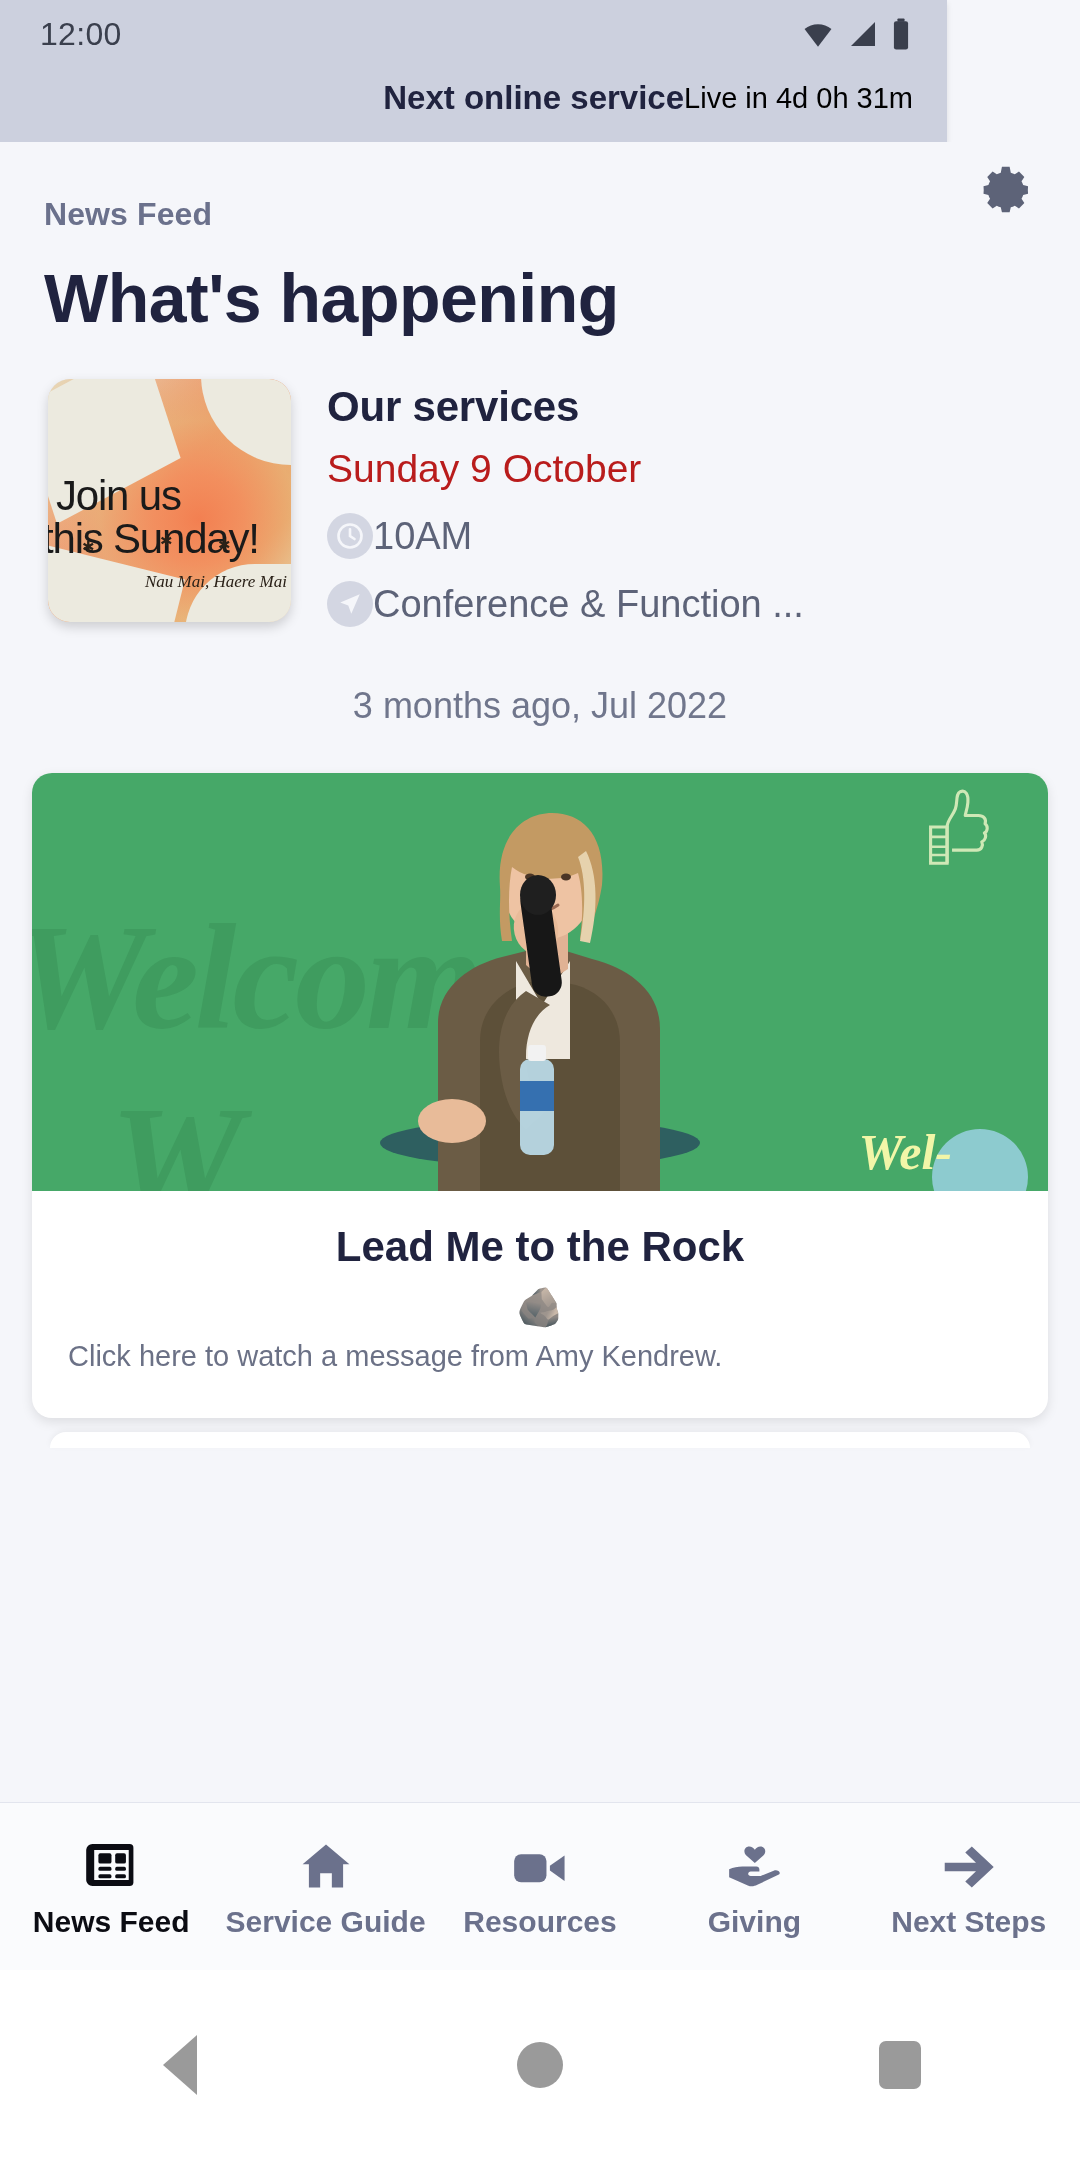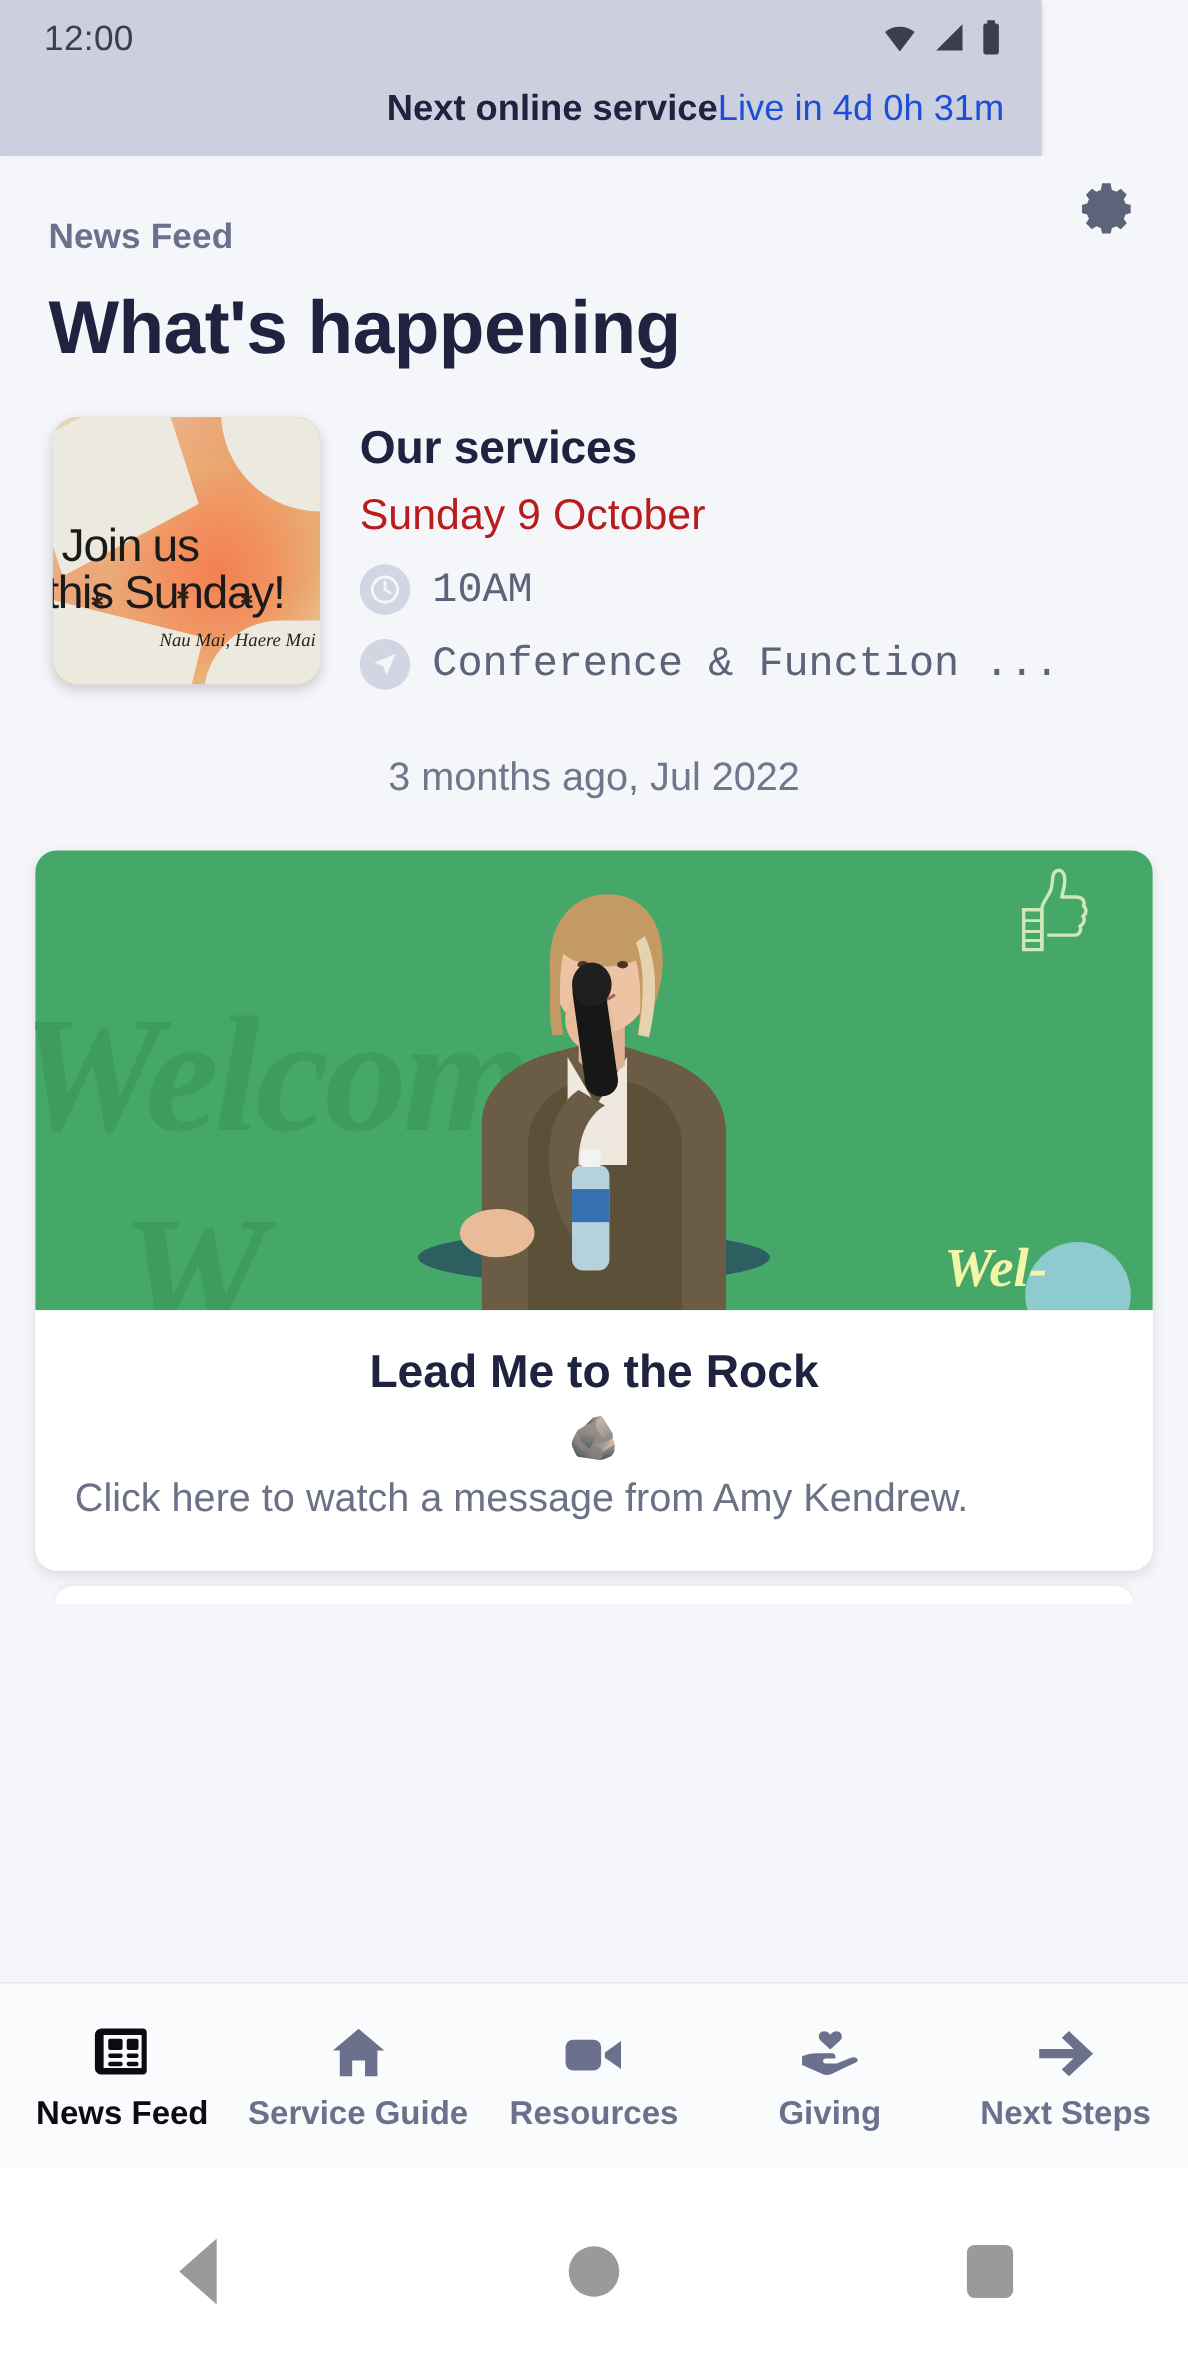--- a/index.html
+++ b/index.html
@@ -21,21 +21,21 @@
     display:flex; align-items:center; justify-content:space-between;
     padding:6px 36px 0 40px; height:62px;
   }
   .clock { font-size:32px; color:#3a3f4d; letter-spacing:0.3px; }
   .sysicons { display:flex; align-items:center; gap:12px; }
   .bannerrow {
     display:flex; align-items:center; justify-content:flex-end;
     padding:0 34px 0 40px; height:72px;
   }
   .banner-left { font-size:33px; font-weight:bold; color:#20233f; }
-  .banner-right { font-size:33px; color:#1d4ed8; }
+  .banner-right { font-size:29px; color:#000000; }
 
   
   .content { position:absolute; top:142px; left:0; width:1080px; height:1710px; background:#f5f6fa; }
 
   .feedhead { padding:54px 44px 0 44px; position:relative; }
   .eyebrow { font-size:32px; color:#6b718c; font-weight:600; letter-spacing:0.1px; }
   .bigtitle { font-size:68px; font-weight:bold; color:#20233f; margin-top:26px; letter-spacing:-0.5px; }
   .gear { position:absolute; right:44px; top:20px; width:56px; height:56px; }
 
   
@@ -76,21 +76,21 @@
   .thumb .joinus .l2 { display:block; margin-left:-14px; }
   .thumb .naumai {
     position:absolute; right:4px; bottom:30px; font-size:17px; color:#2a2118;
     font-family:"Liberation Serif", serif; font-style:italic; white-space:nowrap;
   }
   .thumb .star { position:absolute; color:#2a2118; font-size:15px; }
 
   .svcinfo { flex:1; padding-top:4px; min-width:0; }
   .svc-title { font-size:42px; font-weight:bold; color:#20233f; letter-spacing:-0.2px; }
   .svc-date { font-size:39px; color:#b91c1c; margin-top:16px; font-weight:400; }
-  .svcrow { display:flex; align-items:center; gap:20px; margin-top:22px;font-family:Liberation Mono, monospace; }
+  .svcrow { display:flex; align-items:center; margin-top:22px; }
   .pillicon {
     width:46px; height:46px; border-radius:50%; background:#d3d6e2;
     display:flex; align-items:center; justify-content:center; flex:none;
   }
   .svcrow span.txt { font-size:38px; color:#5d6378; white-space:nowrap; }
 
   .timestamp { text-align:center; font-size:36px; color:#70768c; margin-top:58px; }
 
   
   .postcard {
@@ -117,21 +117,21 @@
   .posthero .bluecircle {
     position:absolute; right:20px; bottom:-34px; width:96px; height:96px;
     border-radius:50%; background:#9fd3e8; opacity:0.8;
   }
   .speaker { position:absolute; left:50%; bottom:0; transform:translateX(-50%); width:420px; height:400px; }
   .table { position:absolute; left:50%; bottom:0; transform:translateX(-50%); width:330px; height:74px; }
 
   .postbody { padding:32px 36px 44px 36px; }
   .post-title { font-size:42px; font-weight:bold; color:#20233f; display:flex; align-items:center; gap:14px;flex-direction:column; }
   .rockglyph { font-size:38px; }
-  .post-desc { font-size:36px; color:#6b7186; margin-top:10px; line-height:1.22; }
+  .post-desc { font-size:29px; color:#6b7186; margin-top:10px; line-height:1.22; }
 
   .cardpeek {
     margin:14px 50px 0 50px; height:16px; background:#ffffff;
     border-radius:16px 16px 0 0; box-shadow:0 -2px 6px rgba(0,0,0,0.05);
   }
 
   
   .tabbar {
     position:absolute; left:0; bottom:190px; width:1080px; height:168px;
     background:#fafbfd; border-top:1px solid #e2e5ee;

